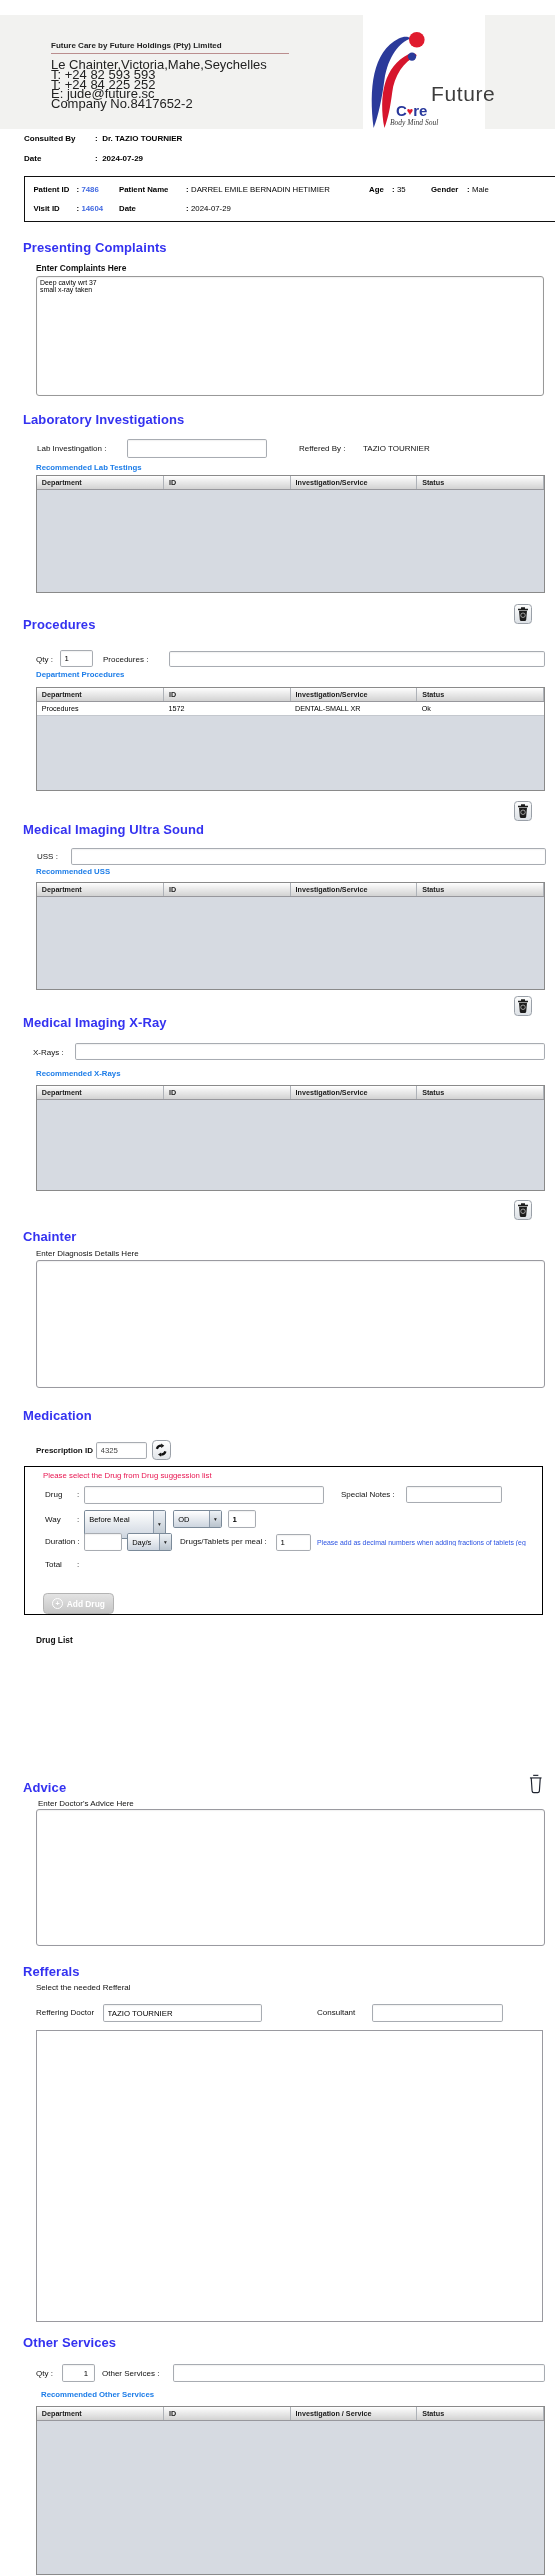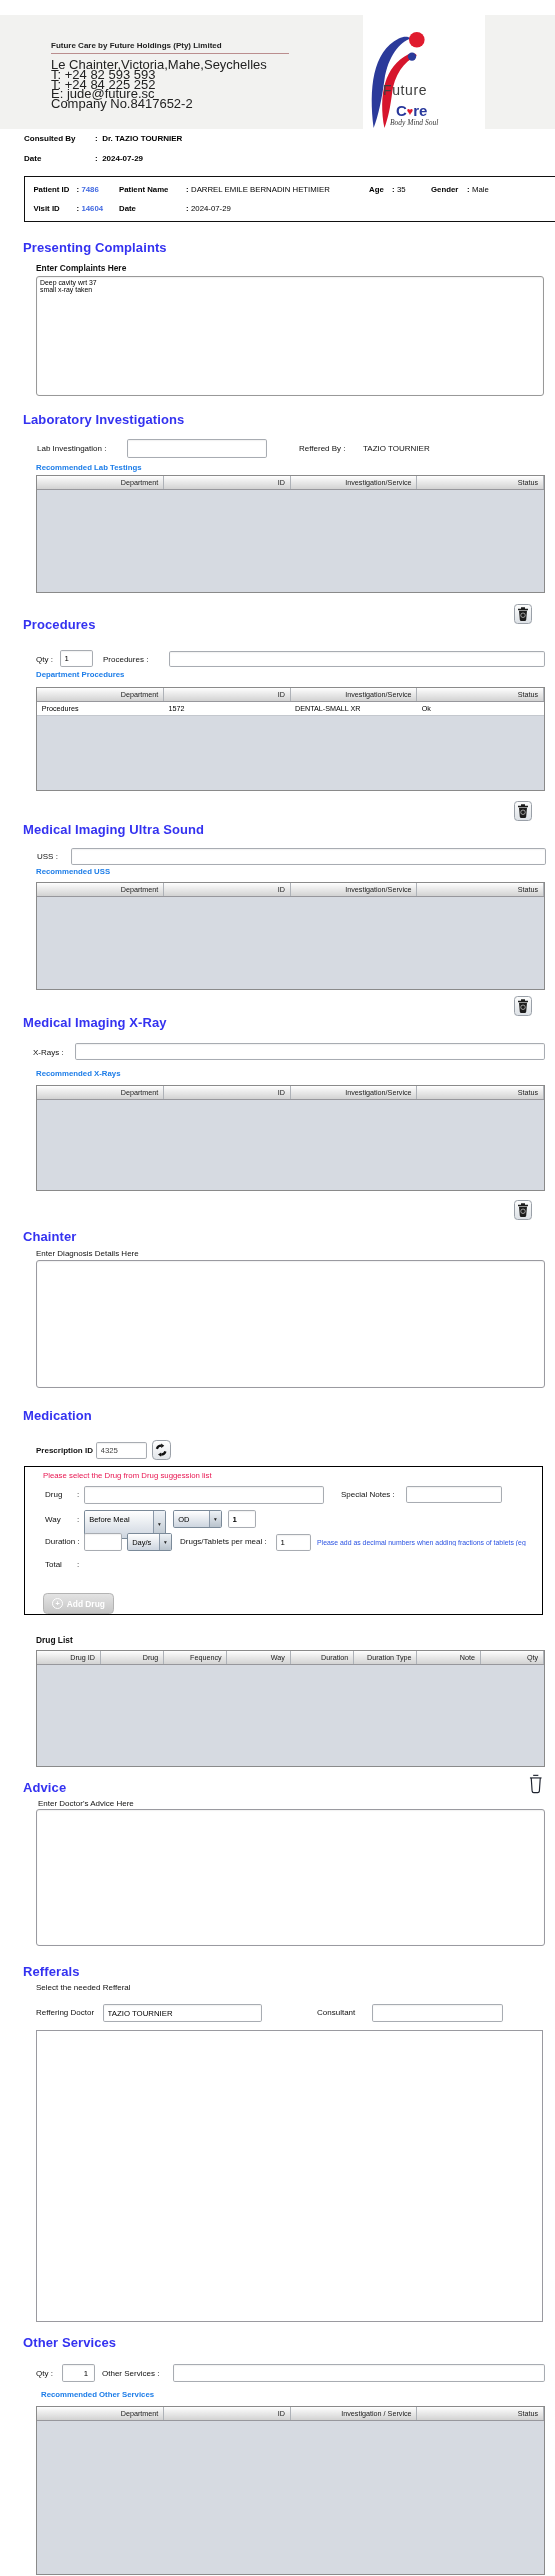--- a/index.html
+++ b/index.html
@@ -5,21 +5,21 @@
   html,body{margin:0;padding:0;background:#fff;}
   #page{position:relative;width:556px;height:2576px;background:#ffffff;
         font-family:"Liberation Sans",sans-serif;font-size:7.8px;color:#000;overflow:hidden;}
   .abs{position:absolute;}
   
   .hdr-band{position:absolute;left:0;top:15px;width:556px;height:114px;background:#f2f2f0;}
   .logo-box{position:absolute;left:363px;top:15px;width:122px;height:114px;background:#ffffff;}
   .co-name{position:absolute;left:51px;top:41px;font-weight:bold;font-size:8px;color:#222;}
   .co-underline{position:absolute;left:51px;top:53px;width:238px;height:0.6px;background:#bb8e8e;}
   .co-line{position:absolute;left:51px;font-size:13px;color:#222;}
-  .logo-future{position:absolute;left:383px;top:82px;font-size:14px;letter-spacing:0.6px;color:#3d3d3d;}
+  .logo-future{position:absolute;left:383px;top:82px;font-size:21px;letter-spacing:0.6px;color:#3d3d3d;padding-left:48px;}
   .logo-care{position:absolute;left:396px;top:102px;font-size:15px;font-weight:bold;color:#27379b;}
   .logo-care .heart{color:#e01b2e;font-size:10.8px;vertical-align:1.2px;}
   .logo-tag{position:absolute;left:390px;top:118px;font-family:"Liberation Serif",serif;font-style:italic;font-size:7.5px;color:#3a3a3a;}
   
   .meta-row{position:absolute;left:24px;font-weight:bold;font-size:8px;}
   .meta-row .lbl{display:inline-block;width:71px;}
   
   .patient-box{position:absolute;left:24px;top:176px;width:530px;height:44px;border:1.2px solid #111;background:#fff;}
   .pf{position:absolute;white-space:nowrap;font-size:7.8px;}
   .pf .plbl{display:inline-block;font-weight:bold;}
@@ -32,21 +32,21 @@
   .nlabel{position:absolute;font-size:8px;color:#111;}
   
   .inp{position:absolute;border:0.6px solid #a8acb2;border-radius:1.8px;font-family:"Liberation Sans",sans-serif;
        font-size:7.8px;padding:1.2px 3.6px;box-shadow:inset 0 0.6px 1.2px rgba(0,0,0,0.10);background:#fff;box-sizing:border-box;}
   textarea.inp{resize:none;font-size:6.9px;padding:1.8px 3px;border-radius:3px;border:0.6px solid #999;}
   .whitebox{position:absolute;background:#fff;border:0.6px solid #9a9aa0;box-sizing:border-box;}
   
   .tablebox{position:absolute;background:#d6dae1;border:0.6px solid #8a8a8a;box-sizing:border-box;overflow:hidden;}
   .tablebox table{width:100%;border-collapse:collapse;table-layout:fixed;}
   .tablebox th{height:12.6px;background:linear-gradient(#fefefe,#d2d2d2);border-right:0.6px solid #aeb2b8;
-       border-bottom:0.6px solid #97979c;font-size:7.2px;font-weight:normal;text-align:right;padding:0 4.8px;color:#1a1a1a;
+       border-bottom:0.6px solid #97979c;font-size:7.2px;font-weight:bold;text-align:left;padding:0 4.8px;color:#1a1a1a;
        overflow:hidden;white-space:nowrap;}
   .tablebox td{height:13.7px;background:#fff;border-bottom:0.6px solid #c4c8ce;font-size:7.2px;padding:0 4.8px;
        overflow:hidden;white-space:nowrap;}
   
   .trashbtn{position:absolute;width:18px;height:20.3px;border:0.6px solid #9aa0a8;border-radius:3.6px;
        background:linear-gradient(#fcfcfc,#dde1e6);display:flex;align-items:center;justify-content:center;padding:0;cursor:pointer;}
   .trash-outline{position:absolute;background:none;border:none;padding:0;cursor:pointer;}
   
   .refreshbtn{position:absolute;width:19px;height:20.3px;border:0.6px solid #9aa0a8;border-radius:4.2px;
        background:linear-gradient(#ffffff,#e2e5e9);display:flex;align-items:center;justify-content:center;padding:0;cursor:pointer;}
@@ -293,37 +293,20 @@
 
   <div class="nlabel" style="left:45px;top:1560px">Total</div>
   <div class="mcolon" style="left:77px;top:1560px">:</div>
 
   <div class="adddrug">
     <span class="plus-circle">+</span>
     <span>Add Drug</span>
   </div>
 
   <div class="blabel" style="left:36px;top:1635px">Drug List</div>
-  <div class="tablebox" style="left:36px;top:1650px;width:509px;height:117px">
-      <table>
-        <thead>
-          <tr>
-            <th>Drug ID</th>
-            <th>Drug</th>
-            <th>Fequency</th>
-            <th>Way</th>
-            <th>Duration</th>
-            <th>Duration Type</th>
-            <th>Note</th>
-            <th>Qty</th>
-          </tr>
-        </thead>
-        <tbody></tbody>
-      </table>
-    </div>
 
   <button class="trash-outline" style="left:528px;top:1773px">
     <svg width="15.5" height="21.5" viewBox="0 0 24 30">
       <path d="M8 2 h8" fill="none" stroke="#1f2430" stroke-width="1.8"></path>
       <path d="M3 6 h18" fill="none" stroke="#1f2430" stroke-width="1.8"></path>
       <path d="M5 6 l1.4 20.5 a2.5 2.5 0 0 0 2.5 2.2 h6.2 a2.5 2.5 0 0 0 2.5 -2.2 L19 6" fill="none" stroke="#1f2430" stroke-width="1.8"></path>
     </svg>
   </button>
 
   <div class="sec-title" style="left:23px;top:1780px">Advice</div>

